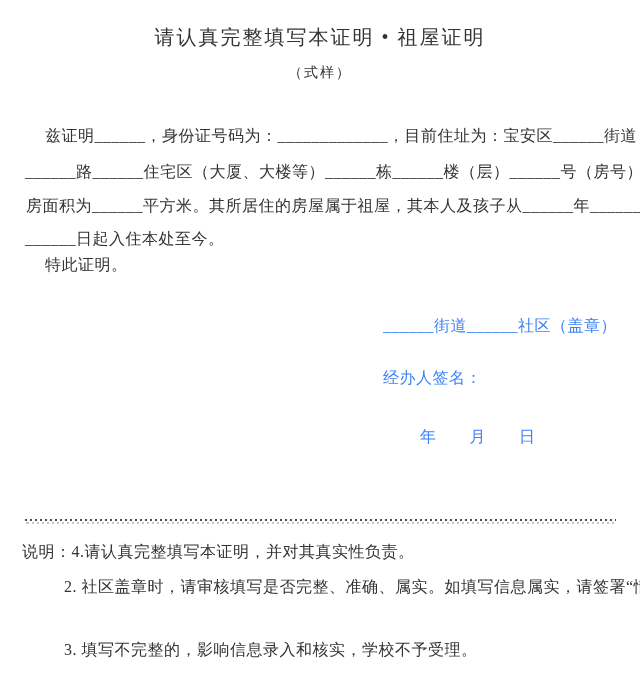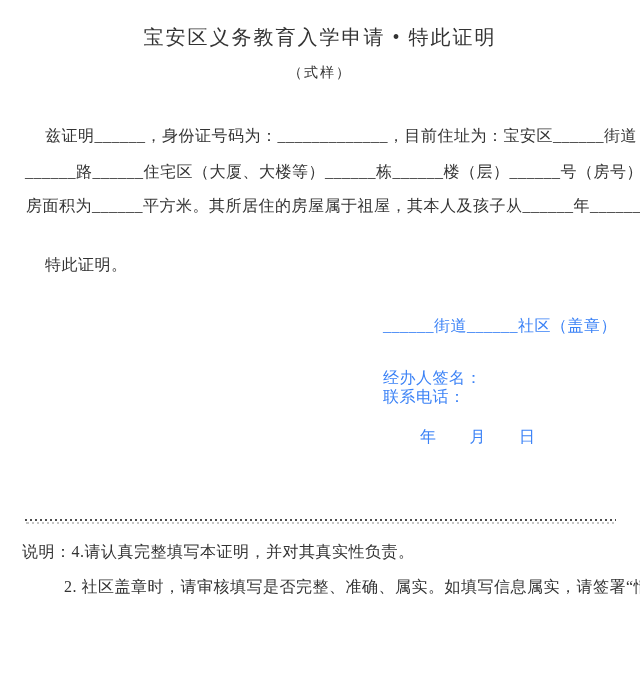--- a/index.html
+++ b/index.html
@@ -72,44 +72,45 @@
   .nrow1 { left: 22px; top: 542px; }
   .n2a  { left: 64px; top: 577px; }
   .n2b  { left: 66px; top: 607px; }
   .n3   { left: 64px; top: 640px; }
 </style>
 </head>
 <body>
 
 <div class="page">
 
-  <div class="abs doc-title">宝安区义务教育入学申请 • 特此证明</div>
+  <div class="abs doc-title">请认真完整填写本证明 • 祖屋证明</div>
 
   <div class="abs doc-subtitle">（式样）</div>
 
   <div class="abs body-line bl1">兹证明______，身份证号码为：_____________，目前住址为：宝安区______街道</div>
 
   <div class="abs body-line bl2">______路______住宅区（大厦、大楼等）______栋______楼（层）______号（房号），住</div>
 
   <div class="abs body-line bl3">房面积为______平方米。其所居住的房屋属于祖屋，其本人及孩子从______年______月</div>
 
+  <div class="abs body-line bl4">______日起入住本处至今。</div>
 
   <div class="abs body-line closing">特此证明。</div>
 
   <div class="abs sig-line sig1">______街道______社区（盖章）</div>
 
   <div class="abs sig-line sig2">经办人签名：</div>
 
-  <div class="abs sig-line sig3">联系电话：</div>
 
   <div class="abs sig-line sig4">年　　月　　日</div>
 
   <div class="abs dotted-sep"></div>
 
   <div class="abs note-line nrow1">
     <span>说明：</span><span>4.请认真完整填写本证明，并对其真实性负责。</span>
   </div>
 
   <div class="abs note-line n2a">2. 社区盖章时，请审核填写是否完整、准确、属实。如填写信息属实，请签署“情况</div>
 
 
+  <div class="abs note-line n3">3. 填写不完整的，影响信息录入和核实，学校不予受理。</div>
 
 </div>
 
 </body></html>

